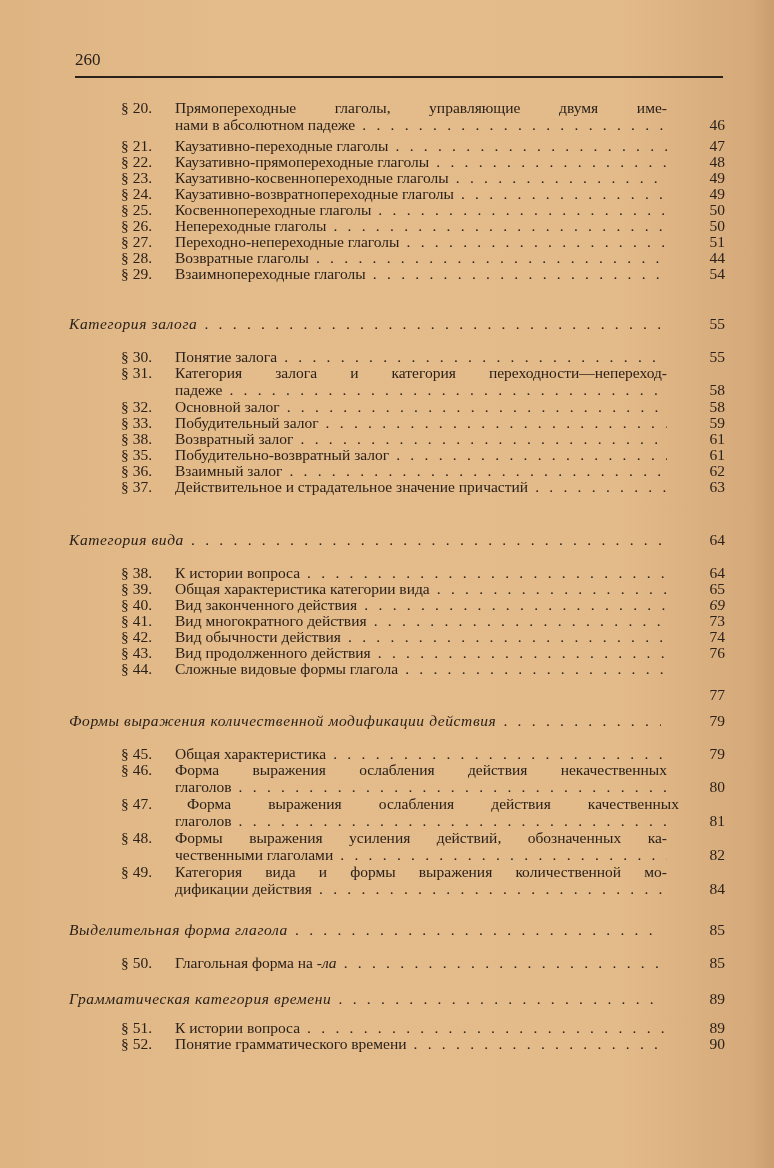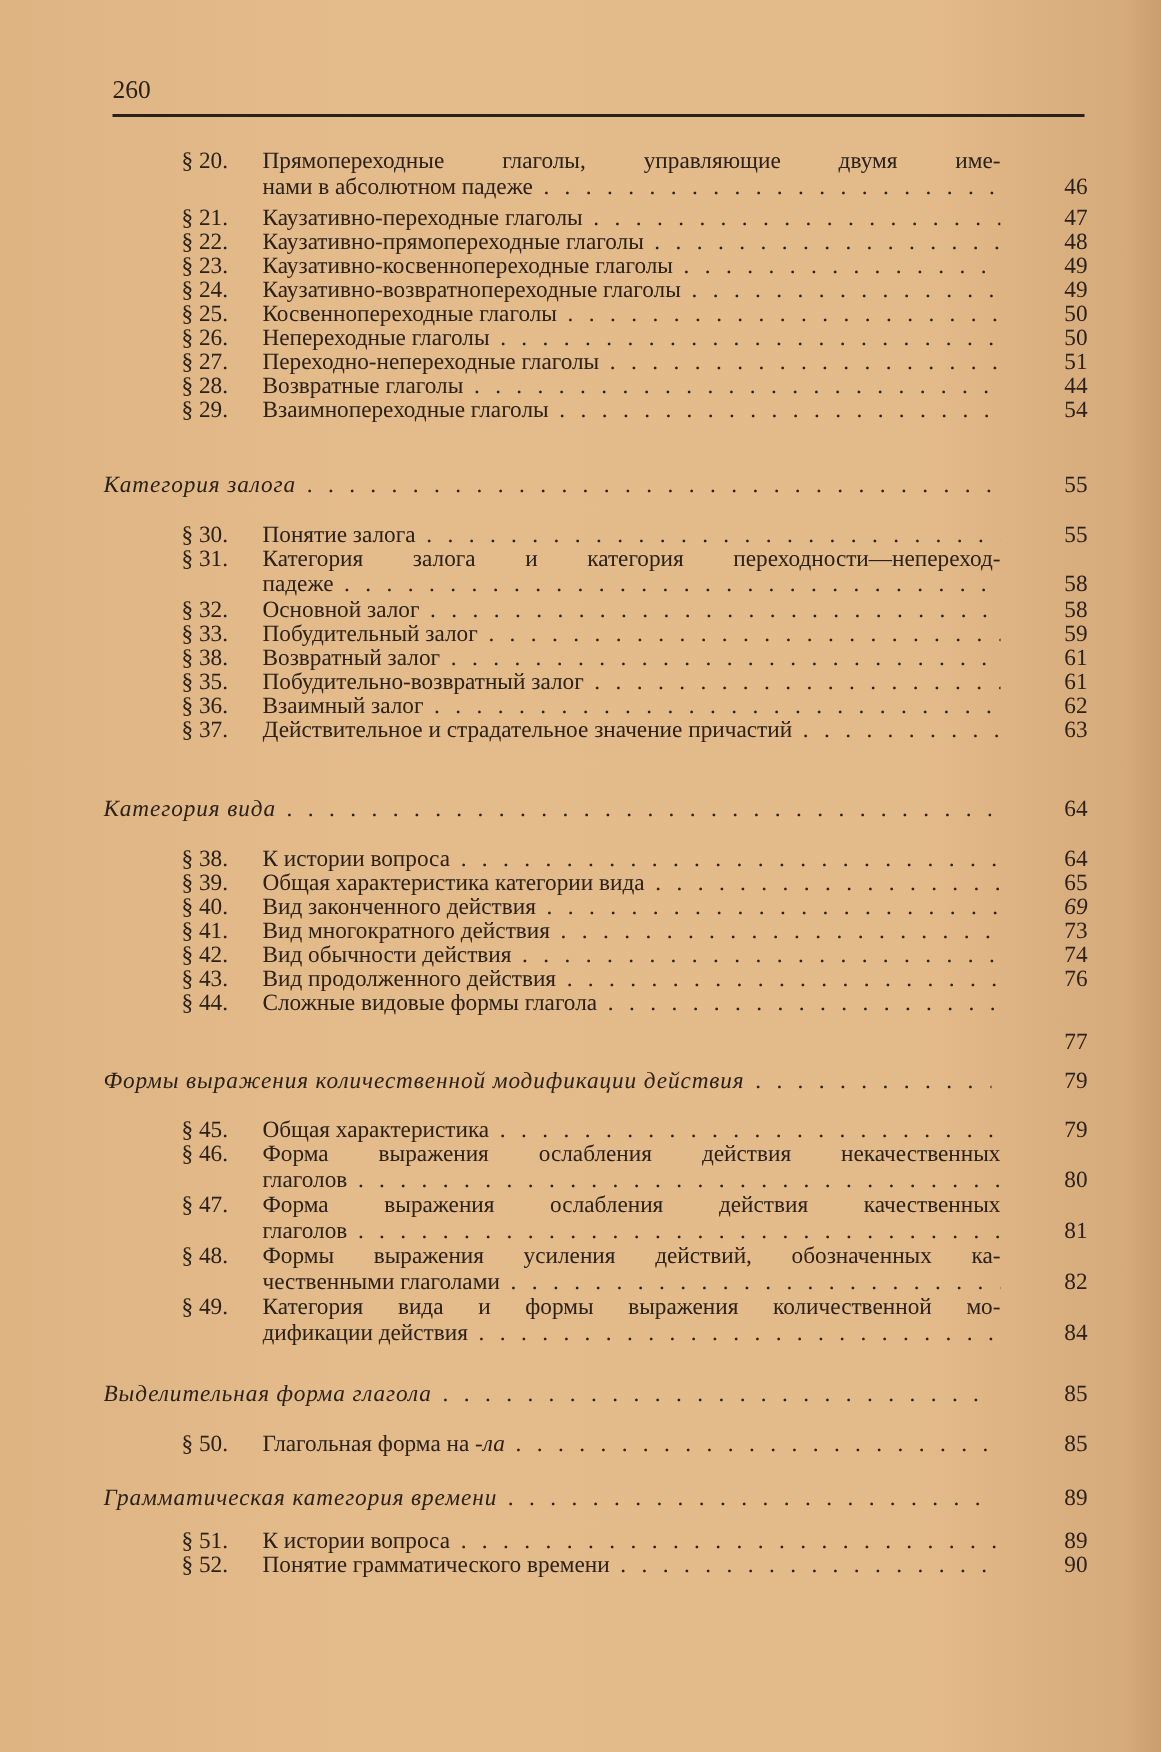--- a/index.html
+++ b/index.html
@@ -188,21 +188,21 @@
       <span class="page" style="top: 0px;">79</span>
     </div>
     <div class="entry sec" style="top: 762px;">
       <span class="num">§ 46.</span>
       <span class="title" style="top: 0px; text-align: justify; text-align-last: justify; display: block;">Форма выражения ослабления действия некачественных</span>
       <span class="line2 leader" style="top: 17px;">глаголов</span>
       <span class="page" style="top: 17px;">80</span>
     </div>
     <div class="entry sec" style="top: 796px;">
       <span class="num">§ 47.</span>
-      <span class="title" style="top: 0px; text-align: justify; text-align-last: justify; display: block;">Форма выражения ослабления действия качественных</span>
+      <span class="title" style="top: 0px; text-align: justify; text-align-last: justify; display: block; margin-left: 12px;">Форма выражения ослабления действия качественных</span>
       <span class="line2 leader" style="top: 17px;">глаголов</span>
       <span class="page" style="top: 17px;">81</span>
     </div>
     <div class="entry sec" style="top: 830px;">
       <span class="num">§ 48.</span>
       <span class="title" style="top: 0px; text-align: justify; text-align-last: justify; display: block;">Формы выражения усиления действий, обозначенных ка-</span>
       <span class="line2 leader" style="top: 17px;">чественными глаголами</span>
       <span class="page" style="top: 17px;">82</span>
     </div>
     <div class="entry sec" style="top: 864px;">

